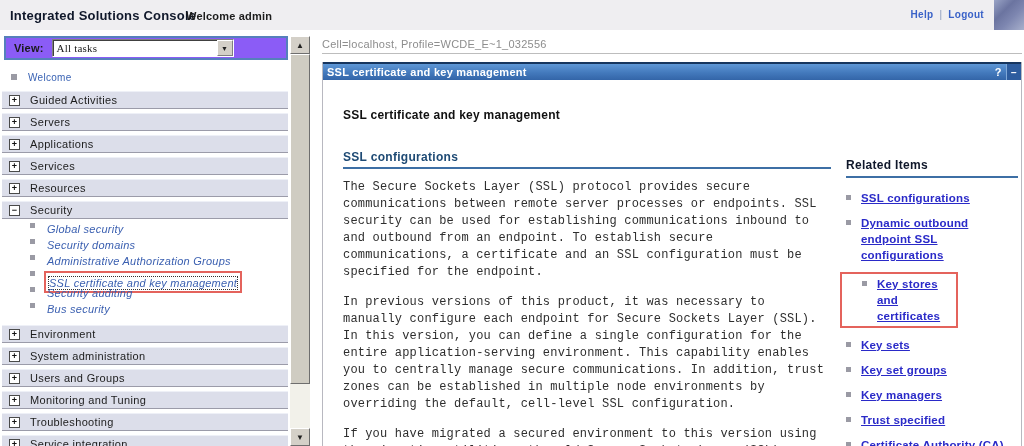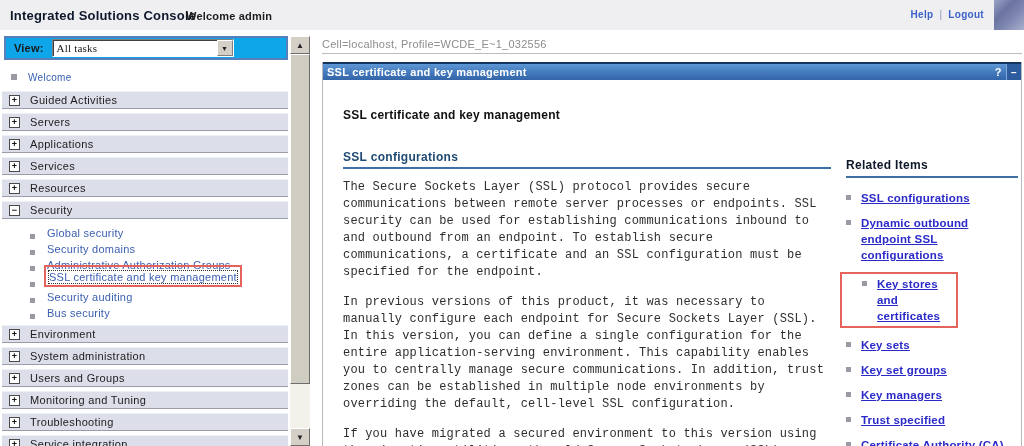--- a/index.html
+++ b/index.html
@@ -14,21 +14,21 @@
   .app-title { position:absolute; left:10px; top:8px; font-size:13px; font-weight:bold; color:#0f172a; letter-spacing:.2px; }
   .welcome-admin { position:absolute; left:186px; top:10px; font-size:11px; font-weight:bold; color:#1c1c1c; letter-spacing:.2px; }
   .banner-links { position:absolute; right:40px; top:9px; font-size:10px; font-weight:bold; letter-spacing:.3px;padding-left:10px; }
   .banner-links a { color:#3a62c8; text-decoration:none; cursor:pointer; }
   .banner-links .sep { color:#8899bb; font-weight:normal; margin:0 6px; }
   .corner-art { position:absolute; right:0; top:0; width:30px; height:30px;
     background:linear-gradient(135deg,#9aa4c6 0%,#6b74a0 35%,#7d86b0 60%,#a8b0cc 100%); }
 
   
   .sidebar { position:absolute; left:0; top:36px; width:312px; height:410px; }
-  .view-box { position:absolute; left:4px; top:0; width:284px; height:24px; border:2px solid #5580bb; background:#0ea5e9; display:flex; align-items:center; }
+  .view-box { position:absolute; left:4px; top:0; width:284px; height:24px; border:2px solid #5580bb; background:#8b5cf6; display:flex; align-items:center; }
   .view-label { font-size:11px; font-weight:bold; margin-left:8px; letter-spacing:.2px; }
   .view-select { margin-left:8px; width:182px; height:18px; background:#ffffff; border:1px solid; border-color:#808080 #ffffff #ffffff #808080; box-shadow:inset 1px 1px 0 #404040; display:flex; align-items:center; cursor:pointer; }
   .view-select .val { font-size:11px; margin-left:4px; flex:1; letter-spacing:.2px;font-family:Liberation Serif, serif; }
   .view-select .drop-btn { width:16px; height:16px; background:#d4d0c8; border:1px solid; border-color:#ffffff #808080 #808080 #ffffff; font-size:7px; color:#222; display:flex; align-items:center; justify-content:center; }
 
   
   .scrollbar { position:absolute; right:2px; top:0; width:20px; height:410px; background:#f2f1ea; }
   .sb-btn { position:absolute; left:0; width:20px; height:18px; background:#d4d0c8; border:1px solid; border-color:#ffffff #6e6e6e #6e6e6e #ffffff; font-size:8px; color:#222; display:flex; align-items:center; justify-content:center; cursor:pointer; }
   .sb-up { top:0; }
   .sb-down { bottom:0; }
@@ -40,21 +40,21 @@
   .welcome-row { display:flex; align-items:center; height:16px; margin:5px 0 6px 0; cursor:pointer; }
   .sq-bullet { width:6px; height:6px; background:#9a9aa4; flex:0 0 auto; }
   .welcome-row .sq-bullet { margin-left:9px; }
   .welcome-row a { margin-left:11px; font-size:10px; color:#3a63b4; text-decoration:none; letter-spacing:.3px; }
 
   .nav-bar { height:18px; background:#dcdeea; border-top:1px solid #eef0f7; border-bottom:1px solid #9b9ba9; display:flex; align-items:center; margin-bottom:4px; cursor:pointer; }
   .tree-box { width:11px; height:11px; background:#ffffff; border:1px solid #4a4a4a; margin-left:7px; font-size:9px; line-height:9px; color:#111; display:flex; align-items:center; justify-content:center; font-weight:bold; flex:0 0 auto; }
   .nav-bar .lbl { margin-left:10px; font-size:11px; color:#1c1c1c; letter-spacing:.35px; }
 
   .sub-list { margin:3px 0 6px 0; }
-  .sub-row { display:flex; align-items:flex-end; height:16px; padding-left:28px; cursor:pointer; }
+  .sub-row { display:flex; align-items:flex-start; height:16px; padding-left:28px; cursor:pointer;font-style:italic; }
   .sub-row .sq-bullet { width:5px; height:5px; }
   .sub-row a { margin-left:12px; font-size:11px; color:#3a5fb0; text-decoration:none; letter-spacing:.25px; white-space:nowrap; }
   .focus-dotted { outline:1px dotted #333; }
   .red-box-inline { display:inline-block; border:2px solid #e4635c; padding:0 3px; margin-left:9px; }
   .red-box-inline a { margin-left:0; }
 
   
   .context-line { position:absolute; left:322px; top:38px; width:694px; font-size:11px; color:#8d8d8d; letter-spacing:.25px; }
   .context-rule { position:absolute; left:322px; top:53px; width:700px; height:0; border-top:1px solid #bdbdbd; }
 

